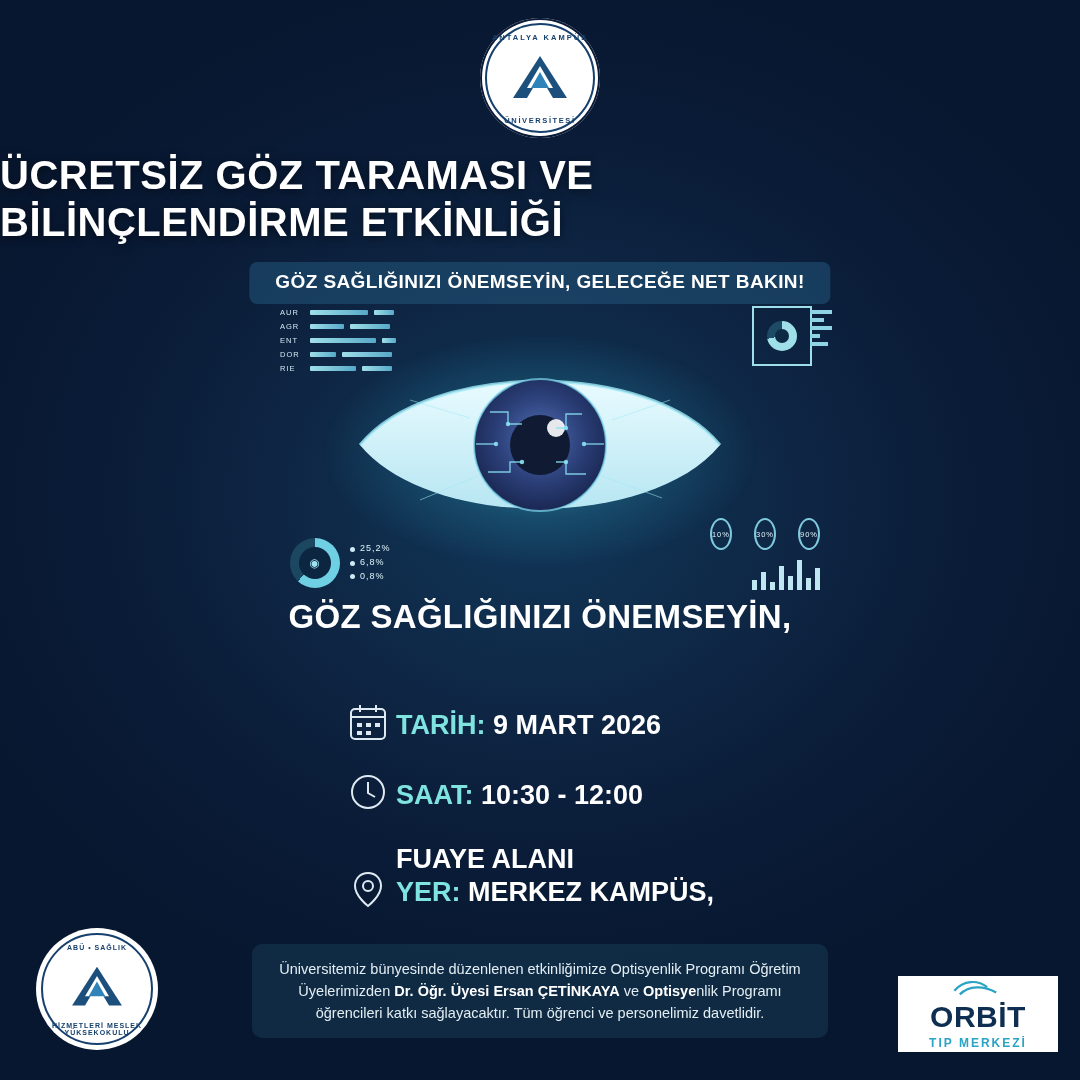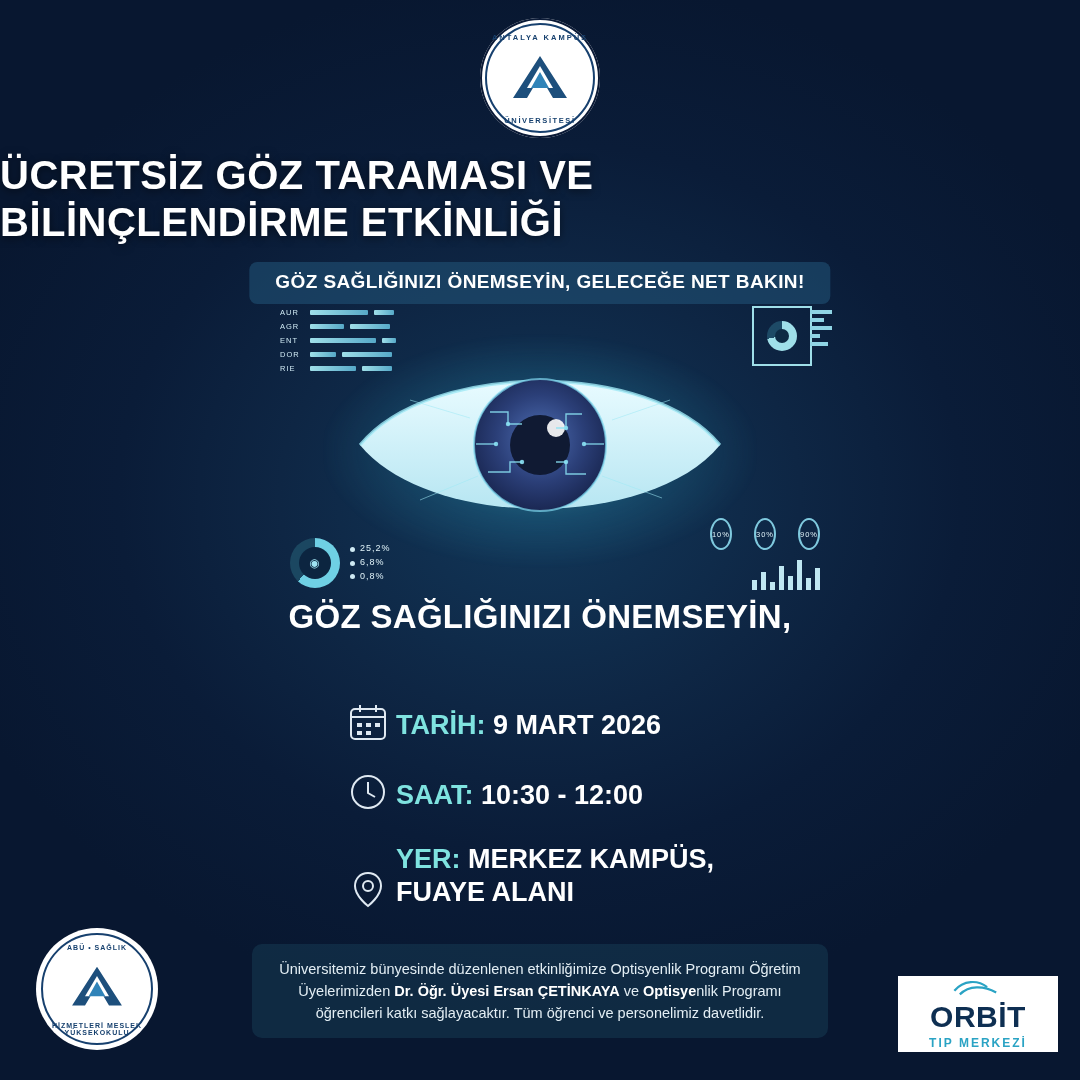--- a/index.html
+++ b/index.html
@@ -440,25 +440,25 @@
     </div>
 
     <div class="info-row">
       <span class="info-icon">
         <svg viewBox="0 0 40 40" width="40" height="40" fill="none" stroke="currentColor" stroke-width="2">
           <path d="M20 4 C12 4 7 10 7 17 C7 27 20 37 20 37 C20 37 33 27 33 17 C33 10 28 4 20 4 Z"></path>
           <circle cx="20" cy="17" r="5"></circle>
         </svg>
       </span>
       <div class="info-text">
+        <div>FUAYE ALANI</div>
         <div>
           <span class="k">YER:</span>
           <span>MERKEZ KAMPÜS,</span>
         </div>
-        <div>FUAYE ALANI</div>
       </div>
     </div>
 
   </div>
 
   <div class="note">
     <span>Üniversitemiz bünyesinde düzenlenen etkinliğimize Optisyenlik Programı Öğretim Üyelerimizden </span><b>Dr. Öğr. Üyesi Ersan ÇETİNKAYA</b><span> ve </span><b>Optisye</b><span>nlik Programı öğrencileri katkı sağlayacaktır. Tüm öğrenci ve personelimiz davetlidir.</span>
   </div>
 
   <div class="myo-logo">

